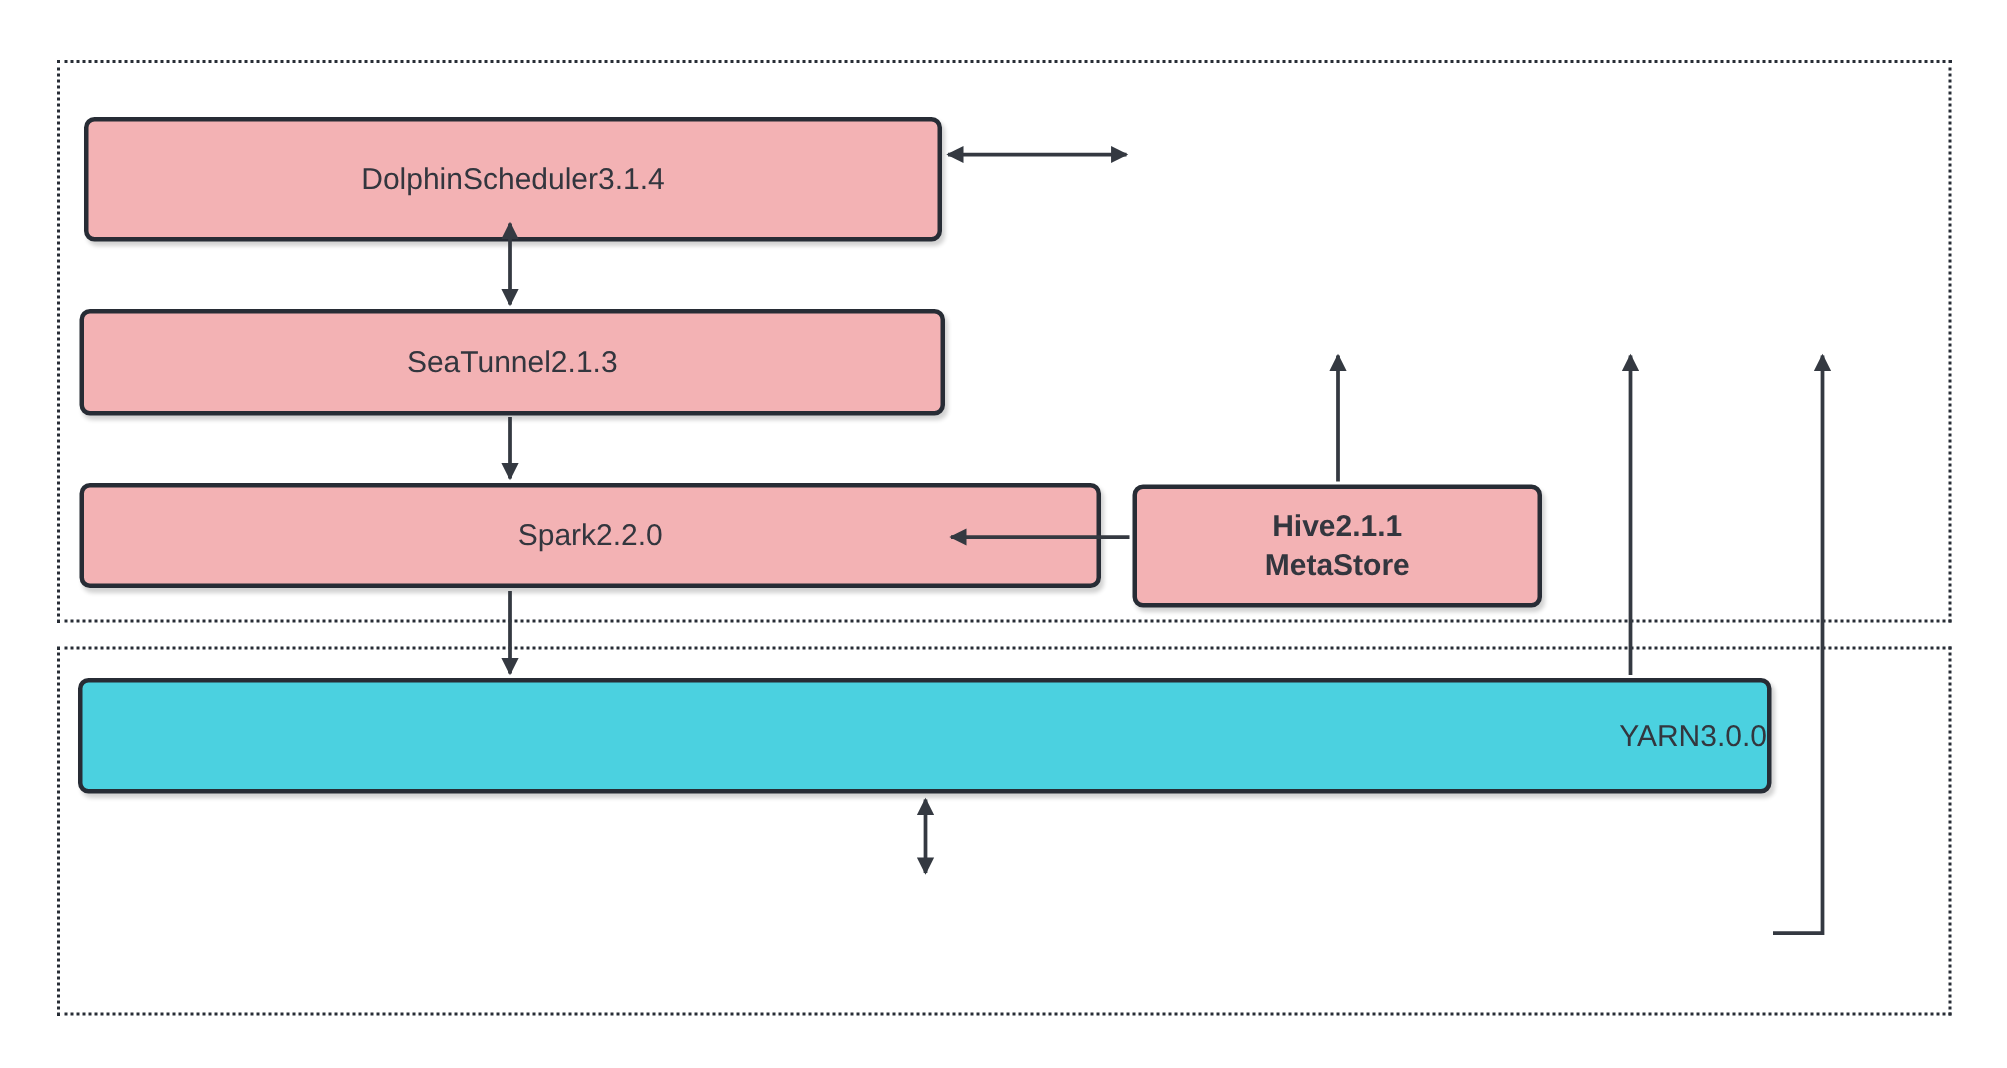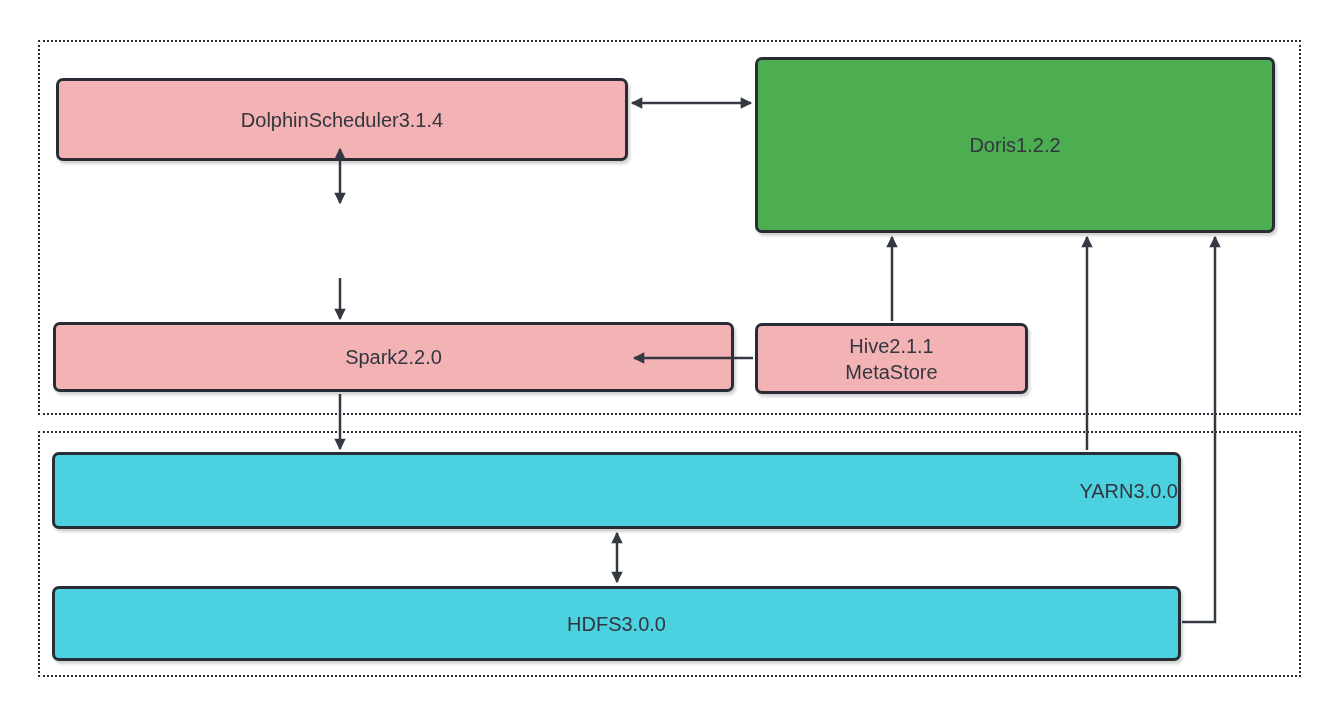--- a/index.html
+++ b/index.html
@@ -42,21 +42,21 @@
     box-shadow: 2px 3px 3px rgba(0,0,0,0.18);
   }
   .node.pink  { background: var(--color-pink,  #f3b2b4); }
   .node.green { background: var(--color-green, #4cae50); }
   .node.cyan  { background: var(--color-cyan,  #4bd1e0); }
 
   #node-dolphinscheduler { left: 56px;  top: 62px;  width: 572px;  height: 83px; margin-top: 16px;  }
   #node-seatunnel        { left: 53px;  top: 206px; width: 577px;  height: 71px;  }
   #node-spark            { left: 53px;  top: 322px; width: 681px;  height: 70px;  }
   #node-doris            { left: 755px; top: 57px;  width: 520px;  height: 176px; }
-  #node-hive             { left: 755px; top: 323px; width: 273px;  height: 71px;  }
+  #node-hive             { left: 755px; top: 323px; width: 273px;  height: 82px; font-weight: bold;  }
   #node-yarn             { left: 52px;  top: 452px; width: 1129px; height: 77px; align-items: flex-end;  }
   #node-hdfs             { left: 52px;  top: 586px; width: 1129px; height: 75px;  }
 
   #edges-layer {
     position: absolute;
     left: 0; top: 0;
     width: 1338px;
     height: 712px;
     pointer-events: none;
   }
@@ -72,41 +72,38 @@
 
 <div class="stage">
 
   <div class="layer-group" id="upper-group"></div>
   <div class="layer-group" id="lower-group"></div>
 
   <div class="node pink" id="node-dolphinscheduler">
     <span>DolphinScheduler3.1.4</span>
   </div>
 
+  <div class="node pink" id="node-seatunnel">
+    <span>SeaTunnel2.1.3</span>
+  </div>
 
   <div class="node pink" id="node-spark">
     <span>Spark2.2.0</span>
   </div>
 
-  <div class="node green" id="node-doris">
-    <span>Doris1.2.2</span>
-  </div>
 
   <div class="node pink" id="node-hive">
     <span>Hive2.1.1</span>
     <span>MetaStore</span>
   </div>
 
   <div class="node cyan" id="node-yarn">
     <span>YARN3.0.0</span>
   </div>
 
-  <div class="node cyan" id="node-hdfs">
-    <span>HDFS3.0.0</span>
-  </div>
 
   <svg id="edges-layer" viewBox="0 0 1338 712" xmlns="http://www.w3.org/2000/svg">
     <defs>
       <marker id="ah" viewBox="0 0 12 12" refX="10" refY="6" markerWidth="5.5" markerHeight="5.5" orient="auto-start-reverse">
         <path class="arrowhead" d="M1,1 L11,6 L1,11 Z"></path>
       </marker>
     </defs>
 
     <path class="edge" d="M632,103 H751" marker-start="url(#ah)" marker-end="url(#ah)"></path>
 

